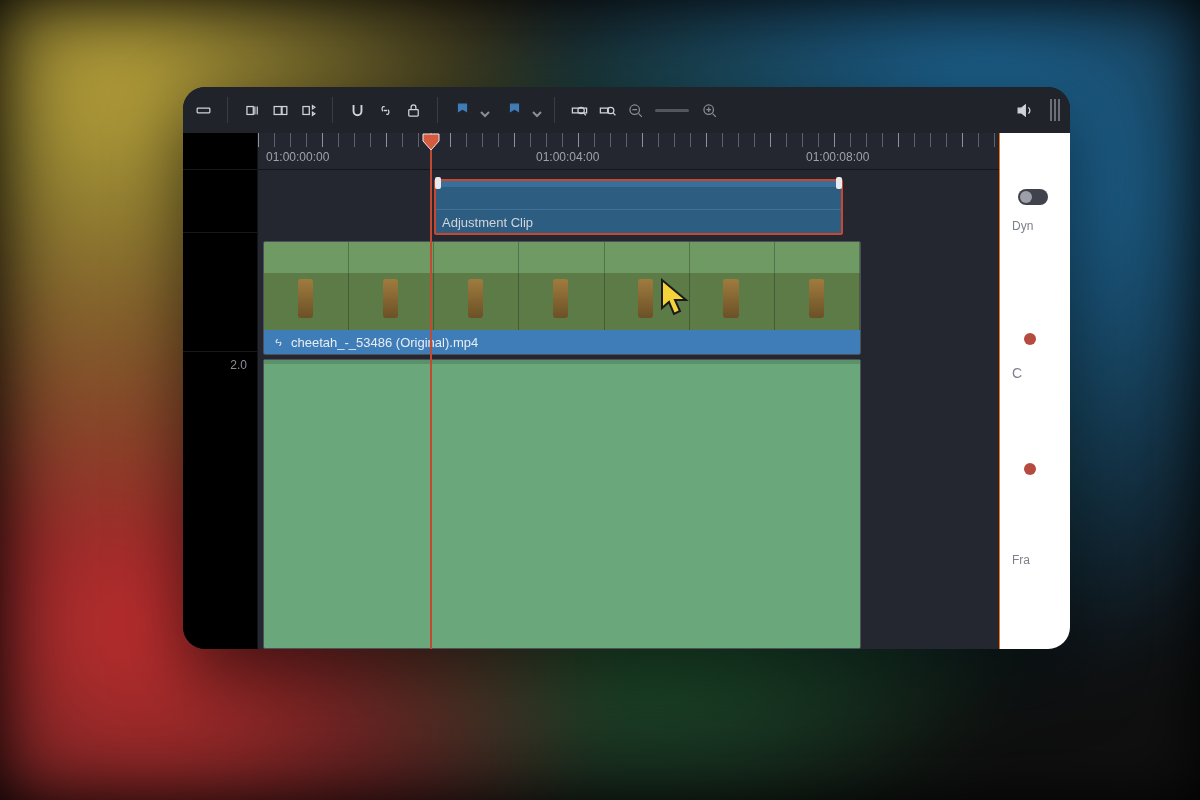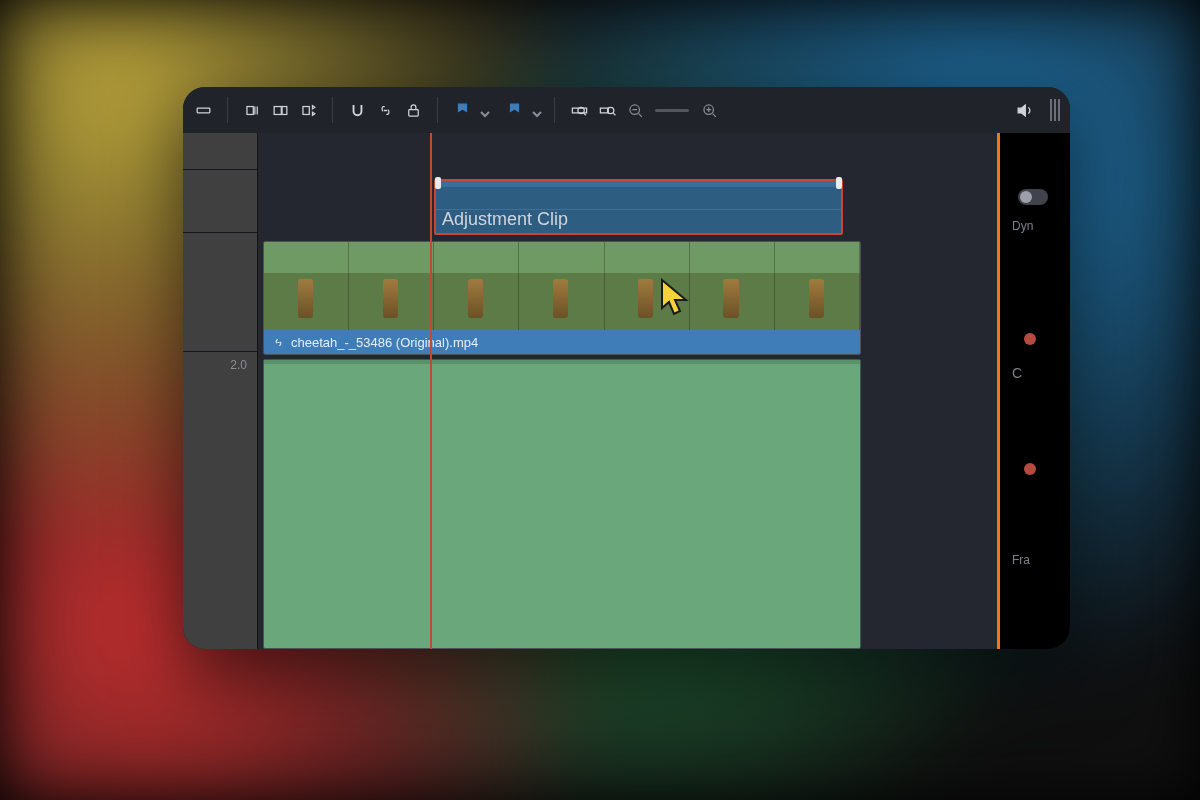--- a/index.html
+++ b/index.html
@@ -21,24 +21,24 @@
        border-radius:4px}
   .ico svg{width:19px;height:19px;stroke:#cfd2d8;fill:none;stroke-width:1.6}
   .chev{width:10px;height:10px;margin-left:2px}
   .chev svg{width:10px;height:10px;stroke:#8b8f98;fill:none;stroke-width:2}
   .flag.blue svg{fill:#3f7db8;stroke:#3f7db8}
   .flag.solid svg{fill:#3f7db8;stroke:#3f7db8}
   .spacer{flex:1}
   .stripes{width:12px;height:22px;background:repeating-linear-gradient(90deg,#6c6f78 0 2px,transparent 2px 4px);margin-left:10px}
   
   .body{position:absolute;top:46px;left:0;right:0;bottom:0;display:flex}
-  .left-gutter{width:74px;background:#404040;border-right:1px solid #121418}
+  .left-gutter{width:74px;background:#000000;border-right:1px solid #121418}
   .lg-row{height:54px;border-bottom:1px solid #15171c}
   .tracks{flex:1;position:relative;background:#24272f}
-  .right-panel{width:70px;background:#000000;border-left:3px solid #f97316;position:relative;color:#7d818a;font-size:12px}
+  .right-panel{width:70px;background:#ffffff;border-left:1px solid #f97316;position:relative;color:#7d818a;font-size:12px}
   .rp-label{position:absolute;left:12px}
   .tog{position:absolute;left:18px;width:30px;height:16px;border-radius:8px;background:#40434c}
   .tog .knob{position:absolute;top:2px;width:12px;height:12px;border-radius:50%;background:#9da0a8}
   .dot-red{position:absolute;left:24px;width:12px;height:12px;border-radius:50%;background:#b54b3f}
   
   .ruler{height:36px;border-bottom:1px solid #14161b;position:relative;color:#9ea2ab;font-size:12px;
          background:#24272f}
   .ticks{position:absolute;top:0;left:0;right:0;height:14px;
          background:repeating-linear-gradient(90deg,#5d616c 0 1px,transparent 1px 16px)}
   .ticks-big{position:absolute;top:0;left:0;right:0;height:14px;
@@ -51,21 +51,21 @@
   
   .trk{position:absolute;left:0;right:0}
   .trk-adj{top:46px;height:56px}
   .trk-vid{top:108px;height:114px}
   .trk-aud{top:226px;height:290px}
   
   .adj-clip{position:absolute;left:176px;top:0;width:405px;height:52px;background:#2e5d82;border:2px solid #c9462f;border-radius:2px}
   .adj-clip .bar{position:absolute;left:0;right:0;top:0;height:6px;background:#3a6f99}
   .adj-clip .hand{position:absolute;top:-4px;width:6px;height:12px;background:#e9ebef;border-radius:2px}
   .adj-clip .hand.l{left:-1px}.adj-clip .hand.r{right:-1px}
-  .adj-clip .lbl{position:absolute;left:6px;bottom:3px;color:#d0d5dc;font-size:18px}
+  .adj-clip .lbl{position:absolute;left:6px;bottom:3px;color:#d0d5dc;font-size:13px}
   .adj-clip .rule{position:absolute;left:0;right:0;top:28px;height:1px;background:#417097}
   
   .vid-clip{position:absolute;left:5px;top:0;width:596px;height:112px;border:1px solid #4b5059;border-radius:2px;overflow:hidden}
   .thumbs{height:88px;display:flex;background:#3a5530}
   .thumb{flex:1;border-right:1px solid rgba(0,0,0,.25);position:relative;
          background:linear-gradient(#6f9a63 0 35%,#5d7b46 35% 100%)}
   .thumb::after{content:"";position:absolute;left:40%;top:42%;width:18%;height:44%;
          background:linear-gradient(#a07b3e,#6b5126);border-radius:3px}
   .vid-label{height:24px;background:#3f7db8;color:#e8edf3;font-size:13px;display:flex;align-items:center;padding:0 8px;gap:6px}
   .vid-label svg{width:13px;height:13px;stroke:#e8edf3;fill:none;stroke-width:2}
@@ -186,20 +186,32 @@
       <div class="lg-row" style="height:36px"></div>
       <div class="lg-row" style="height:62px"></div>
       <div class="lg-row" style="height:118px"></div>
       <div class="lg-row" style="height:300px;position:relative">
         <span style="position:absolute;right:10px;top:6px;color:#8a8e97;font-size:12px">2.0</span>
       </div>
     </div>
 
     <div class="tracks">
 
+      <div class="ruler">
+        <div class="ticks"></div>
+        <div class="ticks-big"></div>
+        <span class="tc" style="left:8px">01:00:00:00</span>
+        <span class="tc" style="left:278px">01:00:04:00</span>
+        <span class="tc" style="left:548px">01:00:08:00</span>
+        <div class="playhead-head">
+          <svg viewBox="0 0 20 18">
+              <path d="M2 1h16v7l-8 9-8-9z" fill="#d65a3d" stroke="#e8e9ec" stroke-width="1"></path>
+            </svg>
+        </div>
+      </div>
       <div class="playhead-line"></div>
 
       <div class="trk trk-adj">
         <div class="adj-clip">
           <div class="bar"></div>
           <div class="rule"></div>
           <div class="hand l"></div>
           <div class="hand r"></div>
           <span class="lbl">Adjustment Clip</span>
         </div>

